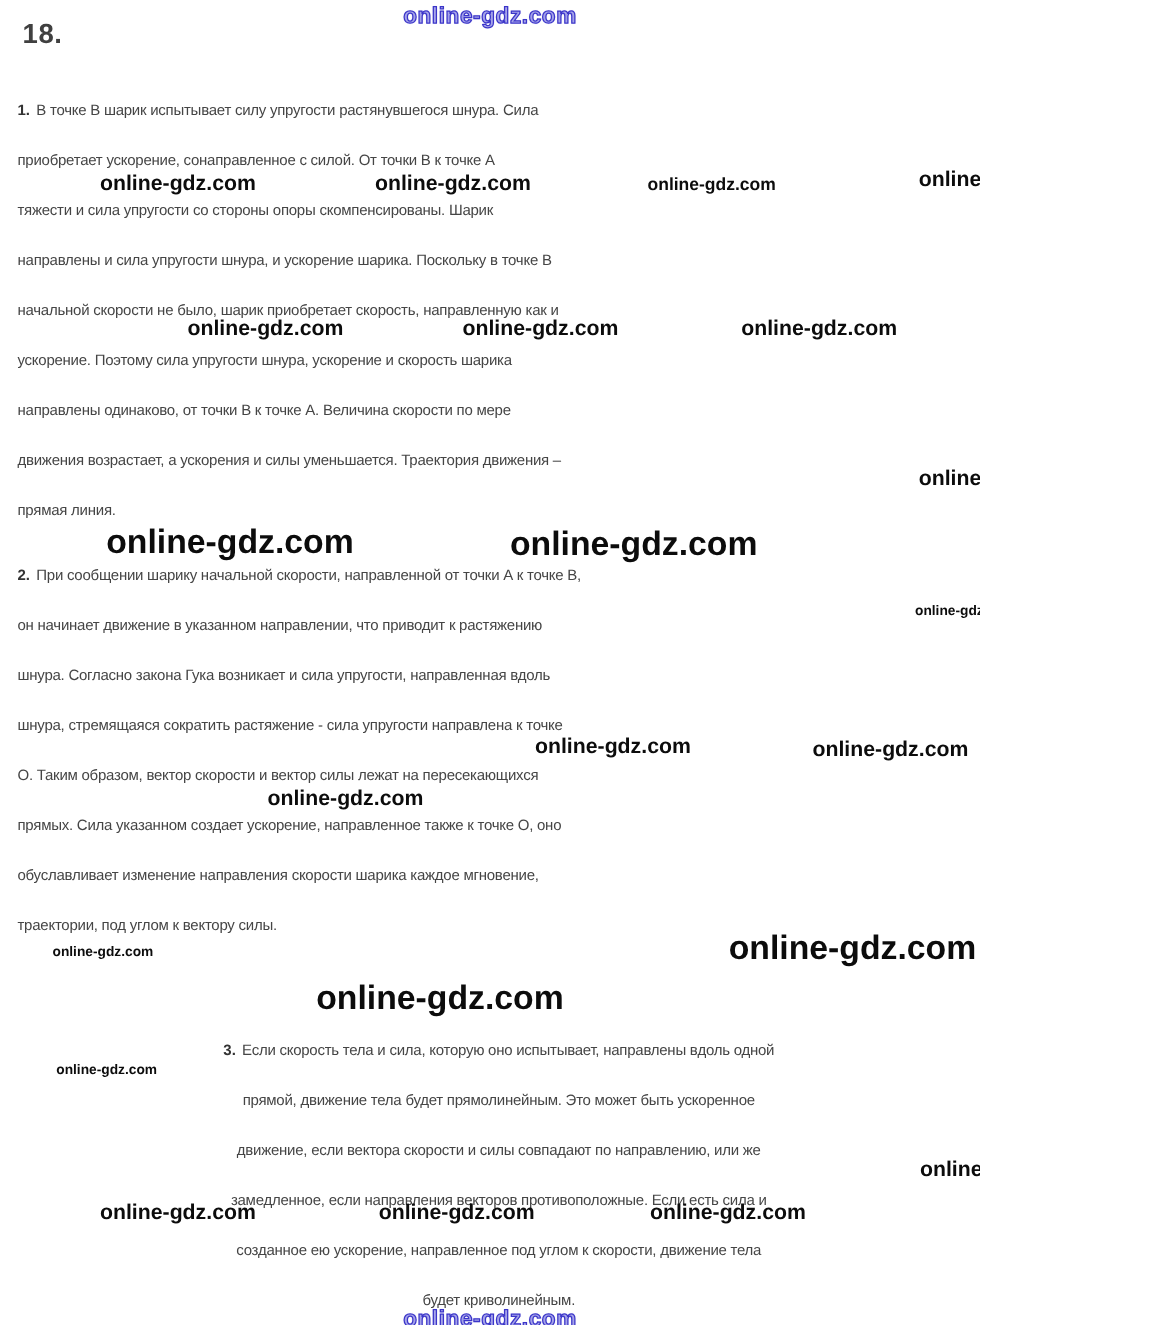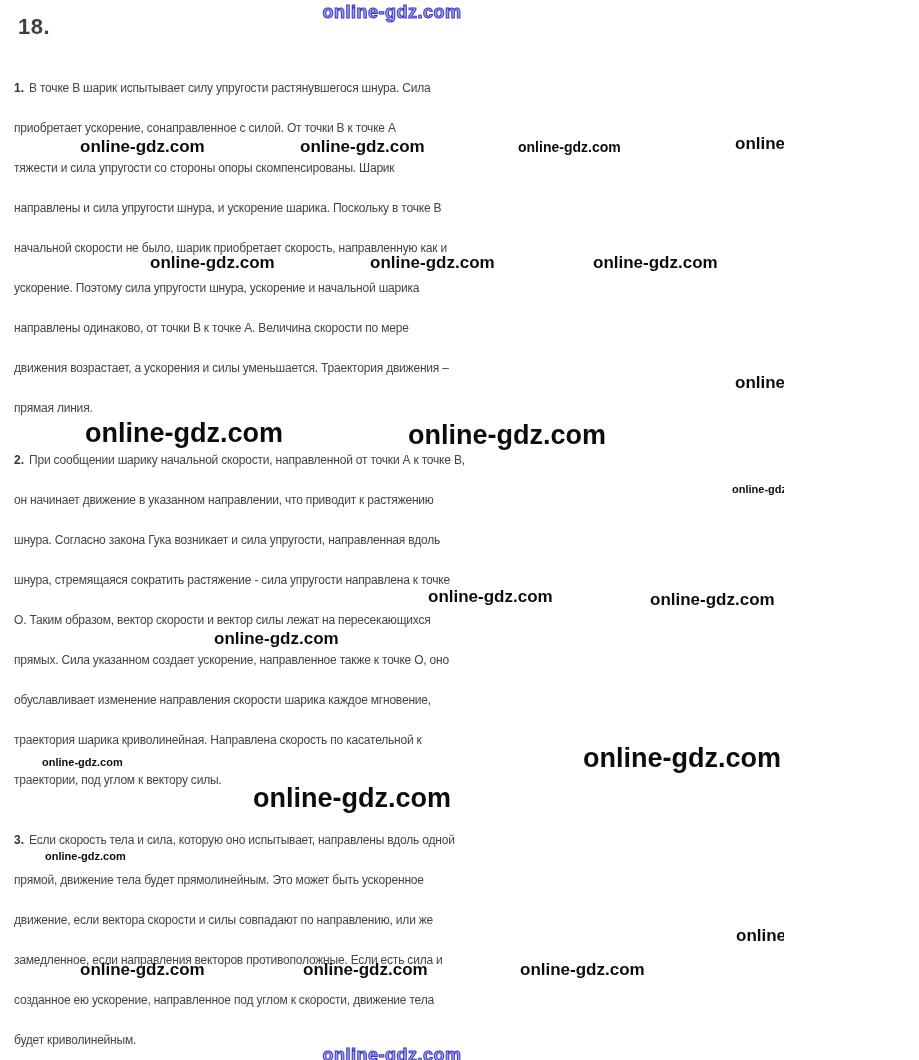--- a/index.html
+++ b/index.html
@@ -18,21 +18,21 @@
   }
   .para {
     position:absolute; left:14px; right:0;
     color:#454545;
     font-size:12px; letter-spacing:-0.2px;
   }
   .para .line { height:40px; line-height:40px; white-space:nowrap; }
   .para b { color:#333333; margin-right:5px; letter-spacing:0; }
   .p1 { top:68px; }
   .p2 { top:440px; }
-  .p3 { top:820px; }
+  .p3 { top:820px;text-align:center; }
 
   .wm {
     position:absolute;
     font-weight:bold; color:#0c0c0c;
     white-space:nowrap;
     line-height:1;
   }
   .wm-md { font-size:17px; }
   .wm-sm { font-size:14px; }
   .wm-xs { font-size:11px; }
@@ -54,35 +54,34 @@
   <span class="wm wm-outline" style="top:3px;">online-gdz.com</span>
 
   <div class="task-number">18.</div>
 
   <div class="para p1">
     <div class="line"><b>1.</b><span>В точке В шарик испытывает силу упругости растянувшегося шнура. Сила</span></div>
     <div class="line">приобретает ускорение, сонаправленное с силой. От точки В к точке А</div>
     <div class="line">тяжести и сила упругости со стороны опоры скомпенсированы. Шарик</div>
     <div class="line">направлены и сила упругости шнура, и ускорение шарика. Поскольку в точке В</div>
     <div class="line">начальной скорости не было, шарик приобретает скорость, направленную как и</div>
-    <div class="line">ускорение. Поэтому сила упругости шнура, ускорение и начальной шарика</div>
+    <div class="line">ускорение. Поэтому сила упругости шнура, ускорение и скорость шарика</div>
     <div class="line">направлены одинаково, от точки В к точке А. Величина скорости по мере</div>
     <div class="line">движения возрастает, а ускорения и силы уменьшается.  Траектория движения –</div>
     <div class="line">прямая линия.</div>
   </div>
 
   <div class="para p2">
     <div class="line"><b>2.</b><span>При сообщении шарику начальной скорости, направленной от точки А к точке В,</span></div>
     <div class="line">он начинает движение в указанном направлении, что приводит к растяжению</div>
     <div class="line">шнура. Согласно закона Гука возникает и сила упругости, направленная вдоль</div>
     <div class="line">шнура, стремящаяся сократить растяжение - сила упругости направлена к точке</div>
     <div class="line">О. Таким образом, вектор скорости и вектор силы лежат на пересекающихся</div>
     <div class="line">прямых. Сила указанном создает ускорение, направленное также к точке О, оно</div>
     <div class="line">обуславливает изменение направления скорости шарика каждое мгновение,</div>
-    <div class="line">траектория шарика криволинейная. Направлена скорость по касательной к</div>
     <div class="line">траектории, под углом к вектору силы.</div>
   </div>
 
   <div class="para p3">
     <div class="line"><b>3.</b><span>Если скорость тела и сила, которую оно испытывает, направлены вдоль одной</span></div>
     <div class="line">прямой, движение тела будет прямолинейным. Это может быть ускоренное</div>
     <div class="line">движение, если вектора скорости и силы совпадают по направлению, или же</div>
     <div class="line">замедленное, если направления векторов противоположные. Если есть сила и</div>
     <div class="line">созданное ею ускорение, направленное под углом к скорости, движение тела</div>
     <div class="line">будет криволинейным.</div>

